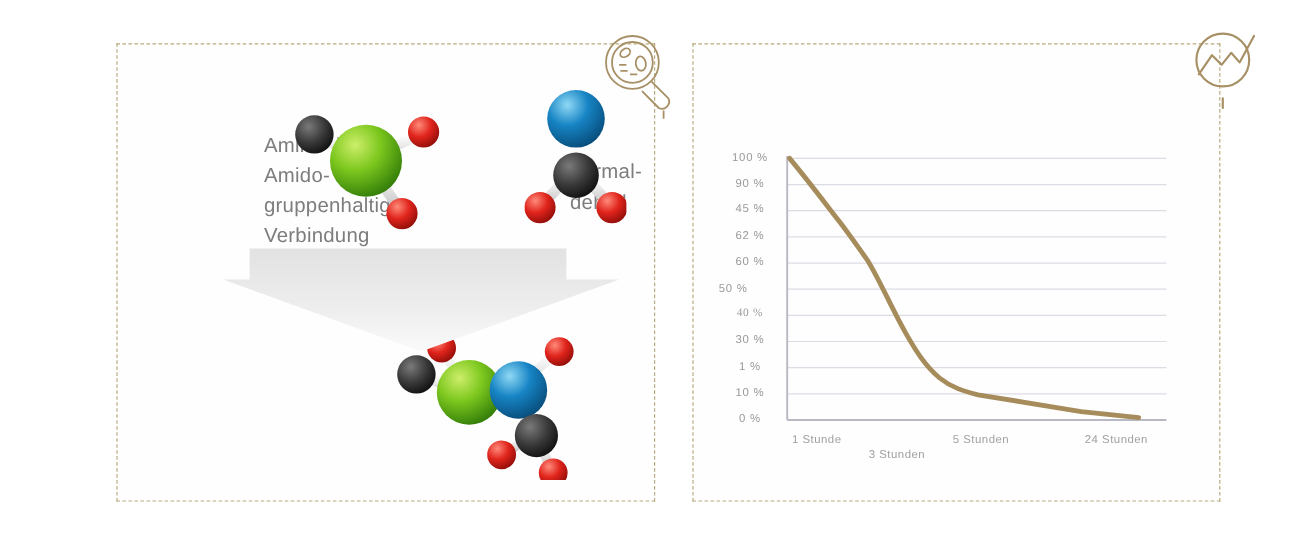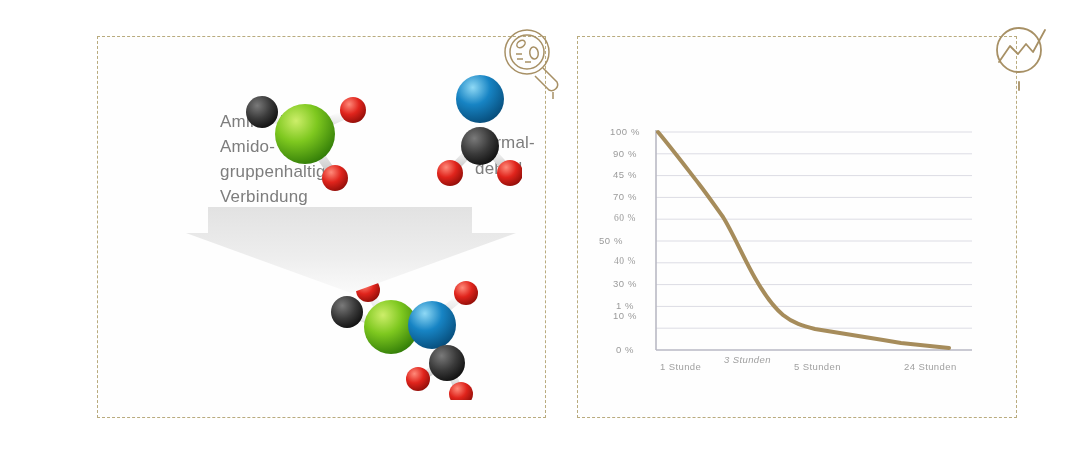--- a/index.html
+++ b/index.html
@@ -189,31 +189,31 @@
              C 156,133 166,157 178,178
              C 186,192 194,205 206,215
              C 216,223 226,226 238,229
              C 262,233 294,238 324,243
              L 372,248"></path>
   </svg>
 
   <div class="ytick" id="y0" style="left:602px;top:126px;">100 %</div>
   <div class="ytick" id="y1" style="left:602px;top:148px;">90 %</div>
   <div class="ytick" id="y2" style="left:602px;top:169px;">45 %</div>
-  <div class="ytick" id="y3" style="left:602px;top:191px;">70 %</div>
-  <div class="ytick" id="y4" style="left:602px;top:213px;font-family:Liberation Serif, serif;">60 %</div>
+  <div class="ytick" id="y3" style="left:602px;top:191px;">62 %</div>
+  <div class="ytick" id="y4" style="left:602px;top:213px;">60 %</div>
   <div class="ytick" id="y5" style="left:588px;top:235px;">50 %</div>
   <div class="ytick" id="y6" style="left:602px;top:256px;font-family:Liberation Serif, serif;">40 %</div>
   <div class="ytick" id="y7" style="left:602px;top:278px;">30 %</div>
   <div class="ytick" id="y8" style="left:602px;top:300px;">1 %</div>
-  <div class="ytick" id="y9" style="left:602px;top:310px;">10 %</div>
+  <div class="ytick" id="y9" style="left:602px;top:322px;">10 %</div>
   <div class="ytick" id="y10" style="left:602px;top:344px;">0 %</div>
 
   <div class="xtick" style="left:660px;top:361px;">1 Stunde</div>
-  <div class="xtick" style="left:724px;top:354px;font-style:italic;">3 Stunden</div>
+  <div class="xtick" style="left:724px;top:374px;">3 Stunden</div>
   <div class="xtick" style="left:794px;top:361px;">5 Stunden</div>
   <div class="xtick" style="left:904px;top:361px;">24 Stunden</div>
 
   <svg class="corner-icon" id="icon-magnifier" viewBox="0 0 74 78">
     <g fill="none" stroke="#a79065" stroke-width="1.5">
       <circle cx="30" cy="30" r="22"></circle>
       <circle cx="30" cy="30" r="17"></circle>
       <ellipse cx="24" cy="22" rx="4.5" ry="3.2" transform="rotate(-35 24 22)"></ellipse>
       <ellipse cx="37" cy="31" rx="4.2" ry="6" transform="rotate(-8 37 31)"></ellipse>
       <line x1="19" y1="32" x2="25" y2="32"></line>

